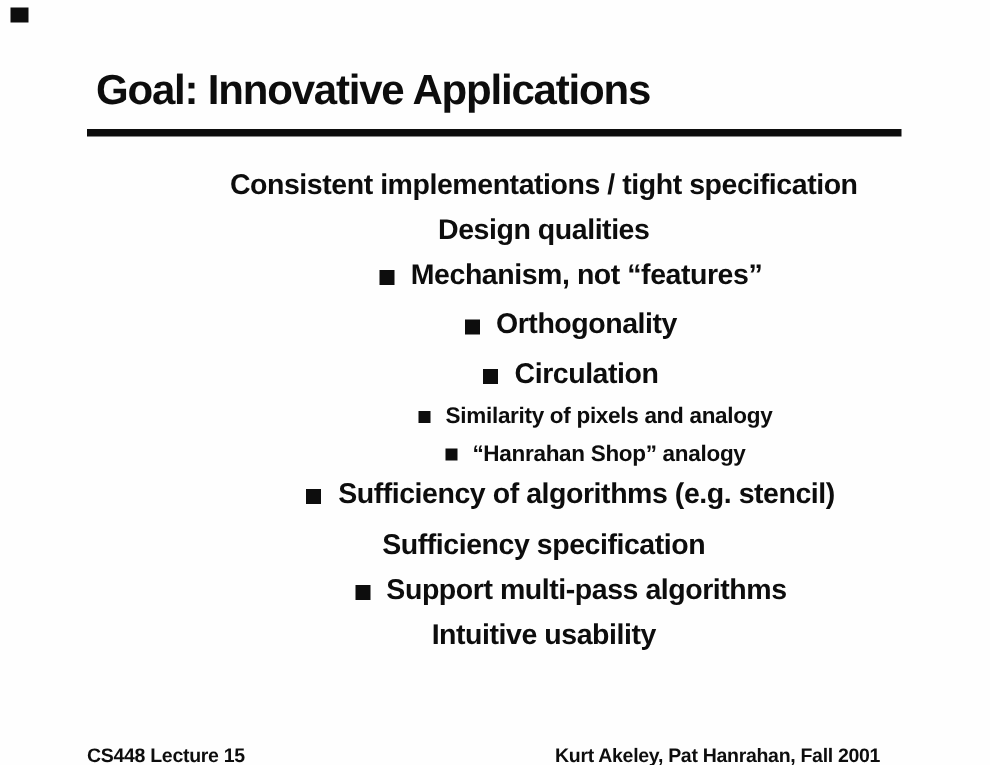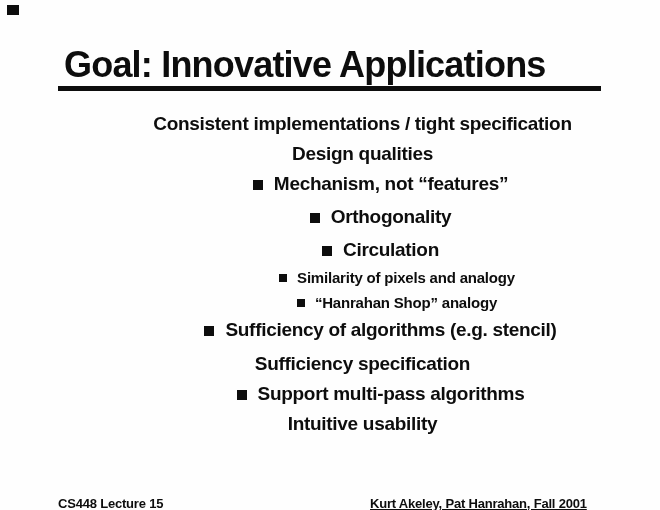--- a/index.html
+++ b/index.html
@@ -22,21 +22,21 @@
   }
   .corner-mark {
     position: absolute;
     left: 7px; top: 5px;
     width: 12px; height: 10px;
     background: var(--text);
   }
   .title {
     position: absolute;
     left: 64px; top: 44px;
-    font-size: 36px;
+    font-size: 28px;
     font-weight: bold;
     letter-spacing: -0.8px;
     white-space: nowrap;
   }
   .rule {
     position: absolute;
     left: 58px; top: 86px;
     width: 543px; height: 5px;
     background: var(--text);
   }
@@ -67,21 +67,21 @@
   .l2 .sq { width: 8px; height: 8px; margin-right: 10px; }
   .footer {
     position: absolute;
     top: 452px;
     font-size: 13px;
     letter-spacing: -0.2px;
     white-space: nowrap;
     margin-top: 44px;
   }
   .footer.left { left: 58px; }
-  .footer.right { left: 370px; text-decoration: underline; }
+  .footer.right { left: 370px; }
 </style>
 </head>
 <body>
 
 <div class="slide">
 
   <div class="corner-mark"></div>
 
   <h1 class="title">Goal: Innovative Applications</h1>
   <div class="rule"></div>

